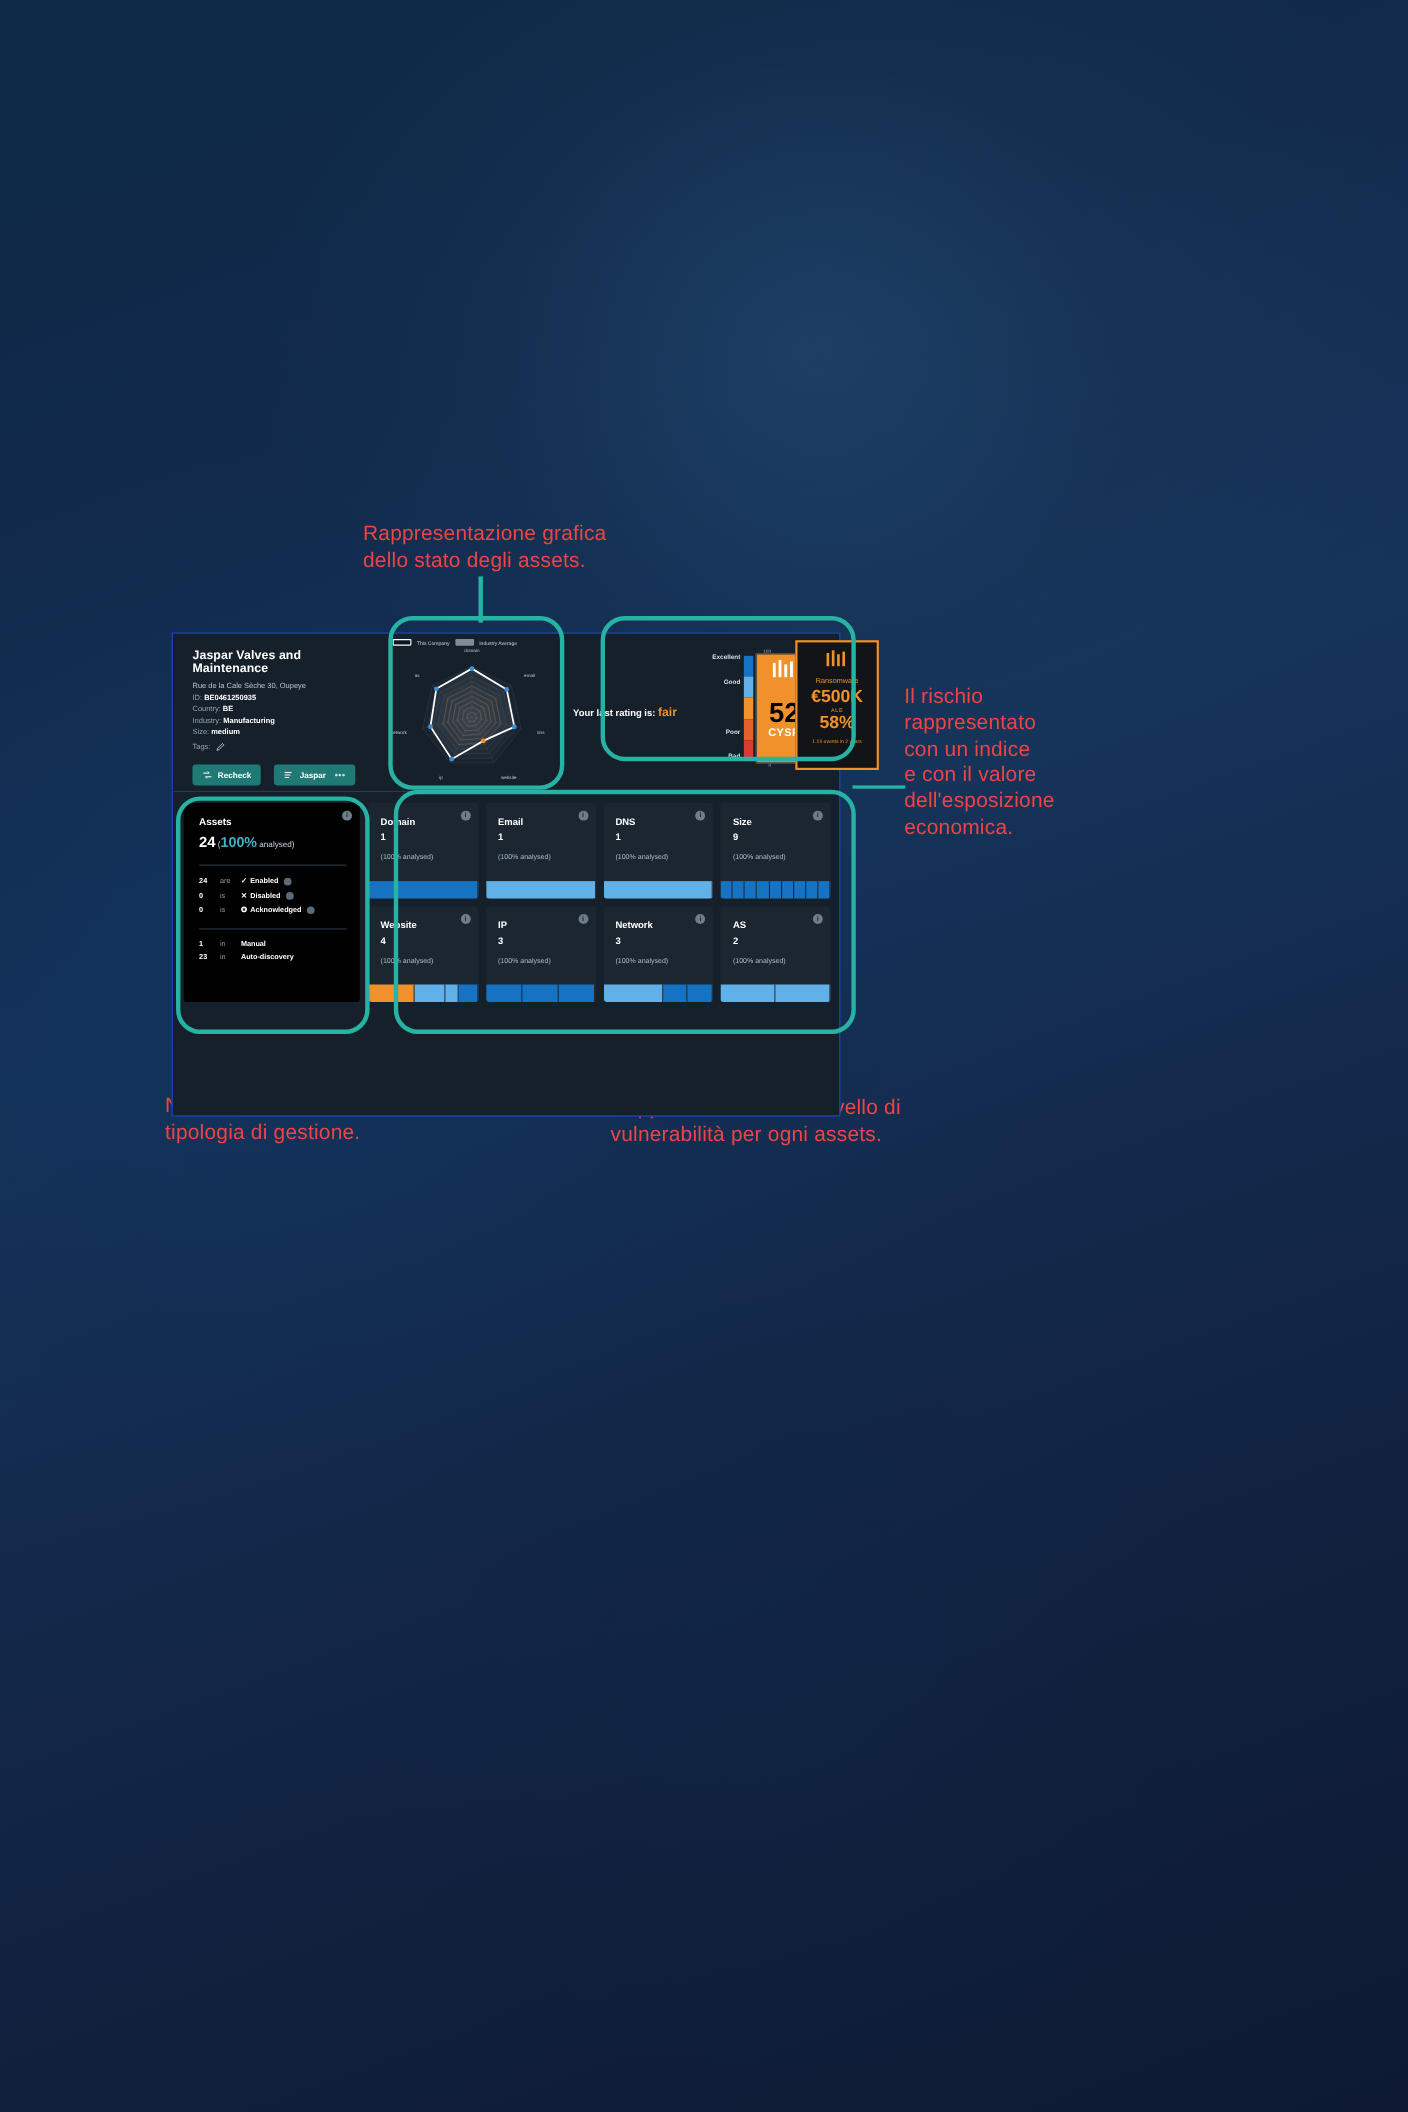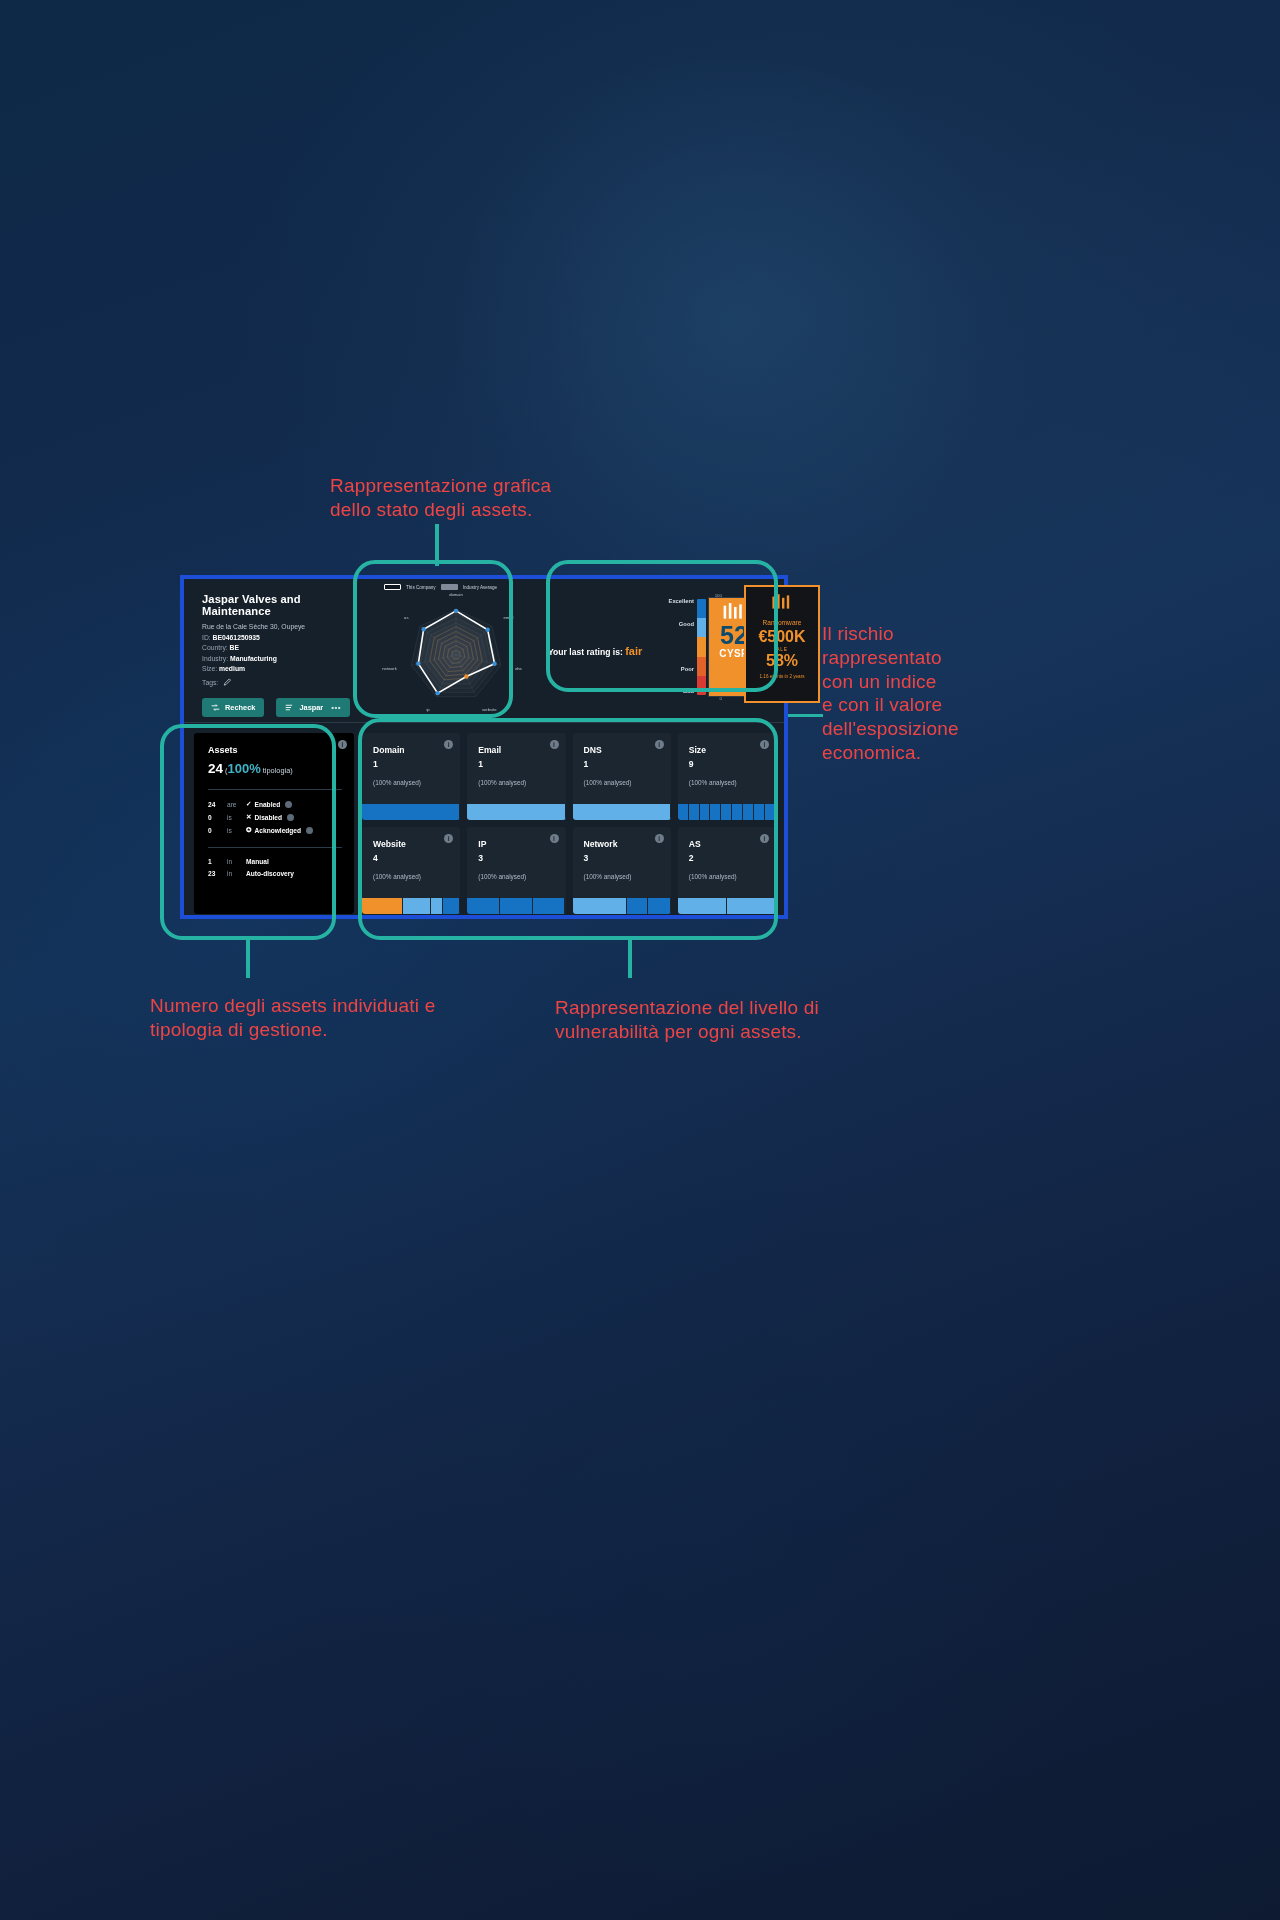--- a/index.html
+++ b/index.html
@@ -51,23 +51,23 @@
     position:absolute; border:4px solid #27b3a3; border-radius:22px;
     pointer-events:none; z-index:7;
   }
   #ring-radar  { left:353px; top:560px; width:160px; height:158px; }
   #ring-score  { left:546px; top:560px; width:232px; height:132px; }
   #ring-assets { left:160px; top:724px; width:176px; height:216px; }
   #ring-types  { left:358px; top:718px; width:420px; height:222px; }
 
   
   #dashboard {
-    position:absolute; left:180px; top:575px; width:608px; height:344px;
+    position:absolute; left:156px; top:575px; width:608px; height:440px;
     background:#16202b;
-    border:4px solid #1d4ed8;
+    border:1px solid #1d4ed8;
     z-index:3;
   }
   .top-strip { display:flex; height:144px; border-bottom:1px solid #2b3a49; }
 
   
   .company { width:192px; padding:14px 14px 0 18px; }
   .company h1 { font-size:11.2px; color:#fff; font-weight:bold; letter-spacing:0.1px; }
   .company .addr { font-size:6.8px; color:#b9c4cf; margin-top:6px; }
   .meta { font-size:6.8px; color:#95a3b1; margin-top:3.5px; }
   .meta b { color:#fff; }
@@ -107,21 +107,21 @@
   .scale-bar i { display:block; flex:1; }
   .scale-ends { position:absolute; right:62px; top:14px; height:108px; }
   .scale-ends span { position:absolute; right:0; font-size:4.4px; color:#9aa8b6; }
   .cysr-box {
     position:absolute; right:24px; top:18px; width:52px; height:100px;
     background:#f0912b; border:1.5px solid #2b3a49;
     display:flex; flex-direction:column; align-items:center; justify-content:flex-start;
     padding-top:5px;
   }
   .cysr-logo { width:26px; height:17px; }
-  .cysr-num { font-size:25px; line-height:0.95; color:#0c4a6e; font-weight:bold; margin-top:4px; }
+  .cysr-num { font-size:25px; line-height:0.95; color:#000000; font-weight:bold; margin-top:20px; }
   .cysr-lbl { font-size:10px; color:#fff; font-weight:bold; letter-spacing:0.4px; }
   .ransom-box {
     position:absolute; right:-36px; top:6px; width:76px; height:118px;
     background:#121417; border:2px solid #f0912b;
     display:flex; flex-direction:column; align-items:center;
     padding-top:7px; z-index:9;
   }
   .ransom-logo { width:24px; height:16px; }
   .ransom-title { font-size:6.6px; color:#f0912b; margin-top:9px; }
   .ransom-amt { font-size:16px; color:#f0912b; font-weight:bold; line-height:1.1; margin-top:2px;}
@@ -335,21 +335,21 @@
     </div>
   </div>
 
   <div class="lower">
 
     <div class="assets-card">
       <div class="info-dot">i</div>
       <h2>Assets</h2>
       <div class="assets-total">
         <span class="n">24</span>
-        <span class="an">(</span><span class="pc">100%</span><span class="an"> tipologia)</span>
+        <span class="an">(</span><span class="pc">100%</span><span class="an"> analysed)</span>
       </div>
       <div class="hr"></div>
       <div id="status-rows">
           <div class="srow">
             <span class="cnt">24</span>
             <span class="vrb">are</span>
             <span class="lab">
               <span>✓</span>
               <span>Enabled</span>
               <span class="mini"></span>

